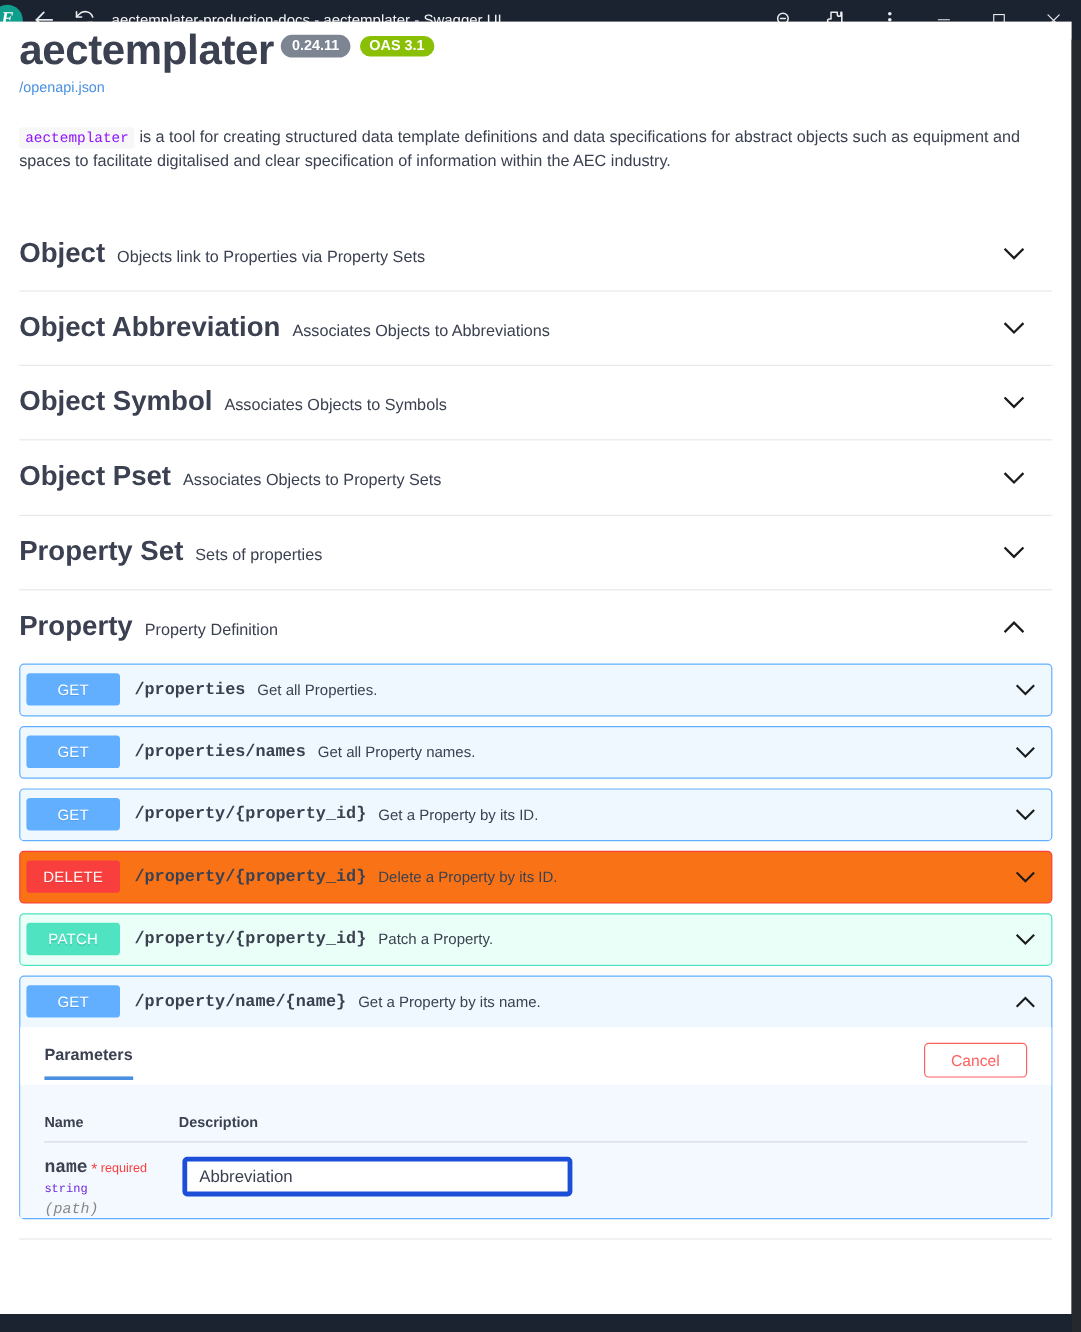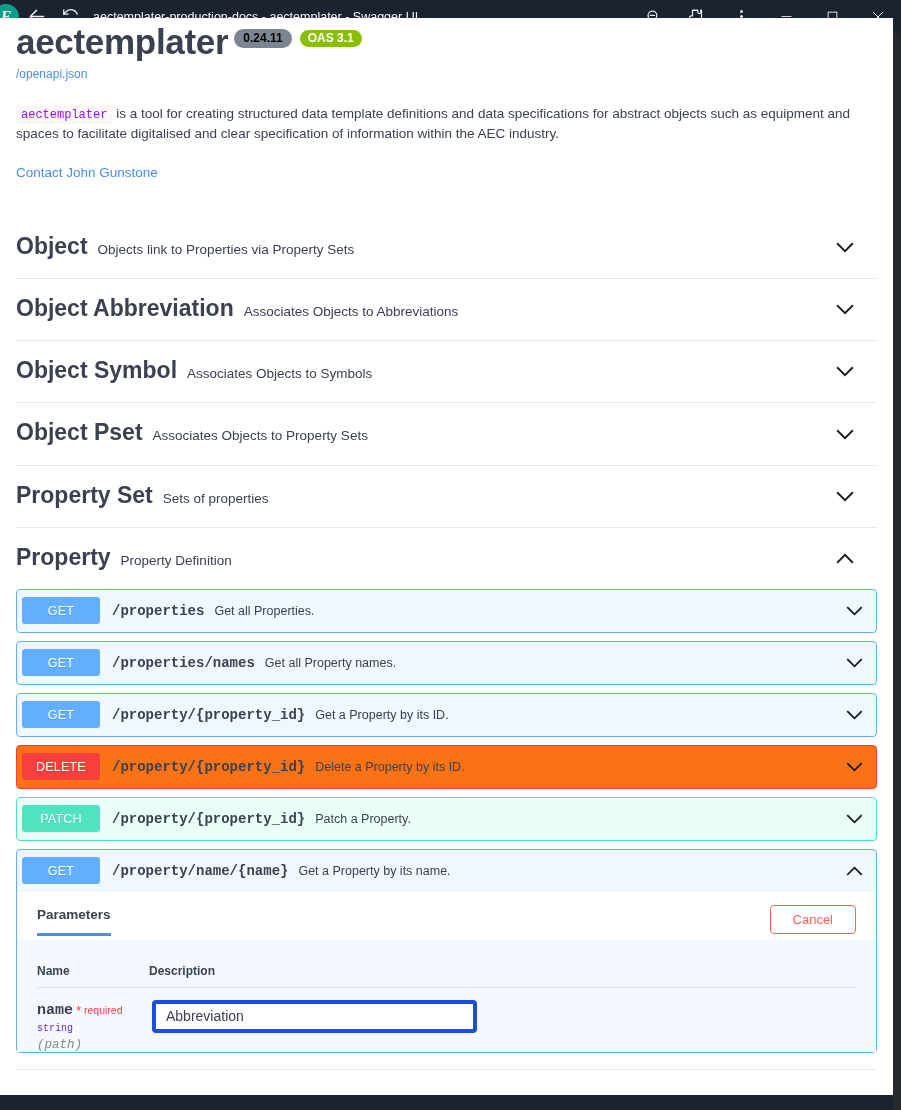--- a/index.html
+++ b/index.html
@@ -49,21 +49,21 @@
   
   .info { padding: 0 16px; }
   .title-row { display: flex; align-items: flex-start; padding-top: 5px; }
   .api-title {
     font-size: 35px; font-weight: 700; color: #3b4151;
     line-height: 1.1; letter-spacing: -0.3px;
     font-family: "Liberation Sans", sans-serif;
   }
   .badges { display: flex; align-items: center; gap: 6px; margin-top: 5px; margin-left: 6px; }
   .ver-badge {
-    background: #7d8492; color: #000000; font-size: 12px; font-weight: 700;
+    background: #7d8492; color: #ffffff; font-size: 12px; font-weight: 700;
     border-radius: 57px; padding: 2px 9px 3px; line-height: 1.2;
     font-family: "Liberation Sans", sans-serif;
   }
   .oas-badge {
     background: #89bf04; color: #fff; font-size: 12px; font-weight: 700;
     border: 2px solid #ffffff; border-radius: 57px; padding: 1px 8px 2px; line-height: 1.2;
     box-shadow: 0 0 0 0 transparent;
   }
   .url-line { margin-top: 2px; }
   .url-line a { color: #4a90e2; font-size: 12px; text-decoration: none; }
@@ -248,23 +248,20 @@
           <span class="badges">
             <span class="ver-badge">0.24.11</span>
             <span class="oas-badge">OAS 3.1</span>
           </span>
         </div>
         <div class="url-line">
           <a href="#">/openapi.json</a>
         </div>
         <div class="desc">
           <code>aectemplater</code><span> is a tool for creating structured data template definitions and data specifications for abstract objects such as equipment and spaces to facilitate digitalised and clear specification of information within the AEC industry.</span>
-        </div>
-        <div class="contact">
-          <a href="#">Contact John Gunstone</a>
         </div>
       </div>
 
       <div class="tags">
 
         <div class="tag-block">
           <div class="tag-head">
             <span class="tag-name">Object</span>
             <span class="tag-desc">Objects link to Properties via Property Sets</span>
             <span class="tag-chevron">

